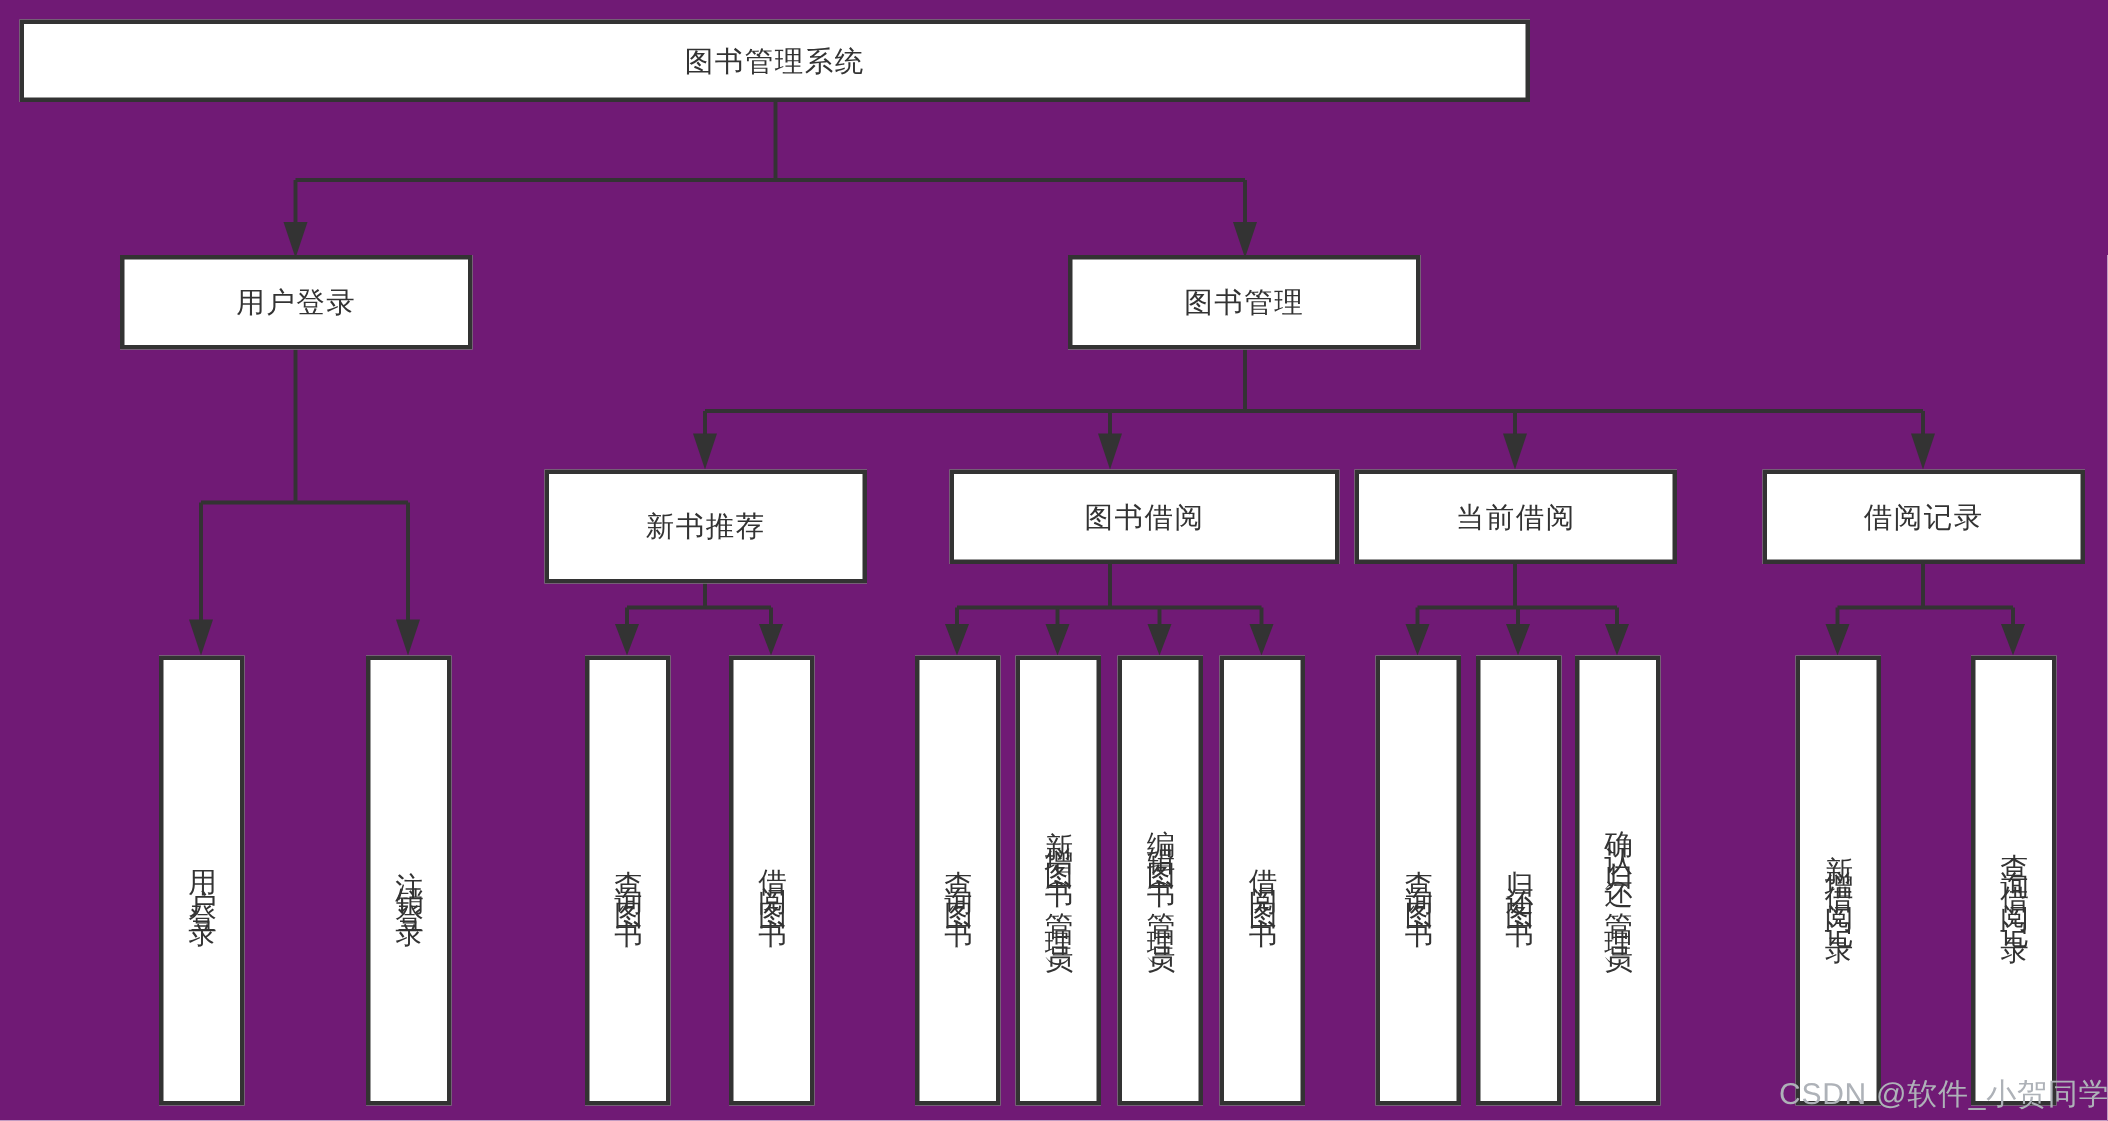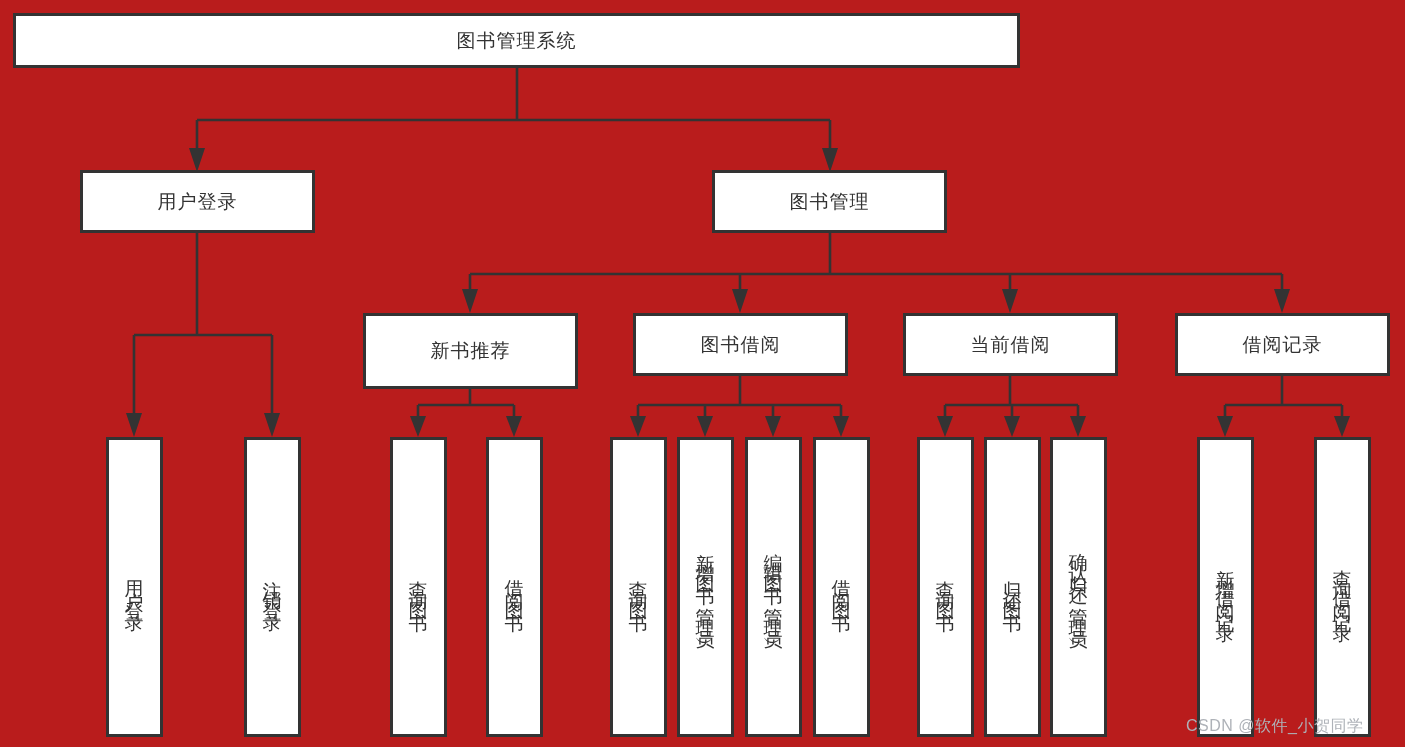--- a/index.html
+++ b/index.html
@@ -1,20 +1,20 @@
 <!DOCTYPE html>
 <html><head>
 <meta charset="utf-8">
 <style>
   html, body { margin: 0; padding: 0; background: #ffffff; }
   #canvas {
     position: relative;
     width: 1405px;
     height: 747px;
-    background: #b91c1c;
+    background: #701a75;
     font-family: "Liberation Sans", "DejaVu Sans", sans-serif;
     color: #333333;
     overflow: hidden;
   }
   #connectors {
     position: absolute;
     left: 0; top: 0;
     width: 1405px; height: 747px;
   }
   #connectors path {
@@ -49,34 +49,34 @@
     letter-spacing: 11px;
     line-height: 1;
     font-size: 19px;
     white-space: nowrap;
   }
   
   .n-root   { left: 13px;  top: 13px;  width: 1007px; height: 55px; }
   .n-login  { left: 80px;  top: 170px; width: 235px;  height: 63px; }
   .n-mgmt   { left: 712px; top: 170px; width: 235px;  height: 63px; align-items: center; }
   .n-newrec { left: 363px; top: 313px; width: 215px;  height: 76px; }
-  .n-borrow { left: 633px; top: 313px; width: 215px;  height: 63px; }
+  .n-borrow { left: 633px; top: 313px; width: 260px;  height: 63px; }
   .n-curr   { left: 903px; top: 313px; width: 215px;  height: 63px; }
   .n-record { left: 1175px;top: 313px; width: 215px;  height: 63px; }
   
   .l-a1 { left: 106px; }  .l-a2 { left: 244px; }
   .l-b1 { left: 390px; }  .l-b2 { left: 486px; }
   .l-c1 { left: 610px; }  .l-c2 { left: 677px; }  .l-c3 { left: 745px; }  .l-c4 { left: 813px; }
   .l-d1 { left: 917px; }  .l-d2 { left: 984px; }  .l-d3 { left: 1050px; }
   .l-e1 { left: 1197px; } .l-e2 { left: 1314px; }
   .watermark {
     position: absolute;
     left: 1186px;
     top: 716px;
-    font-size: 16px;
+    font-size: 20px;
     color: #aeb2b8;
     letter-spacing: 0.5px;
     white-space: nowrap;
     z-index: 5;
   }
 </style>
 </head>
 <body>
 
 <div id="canvas">

